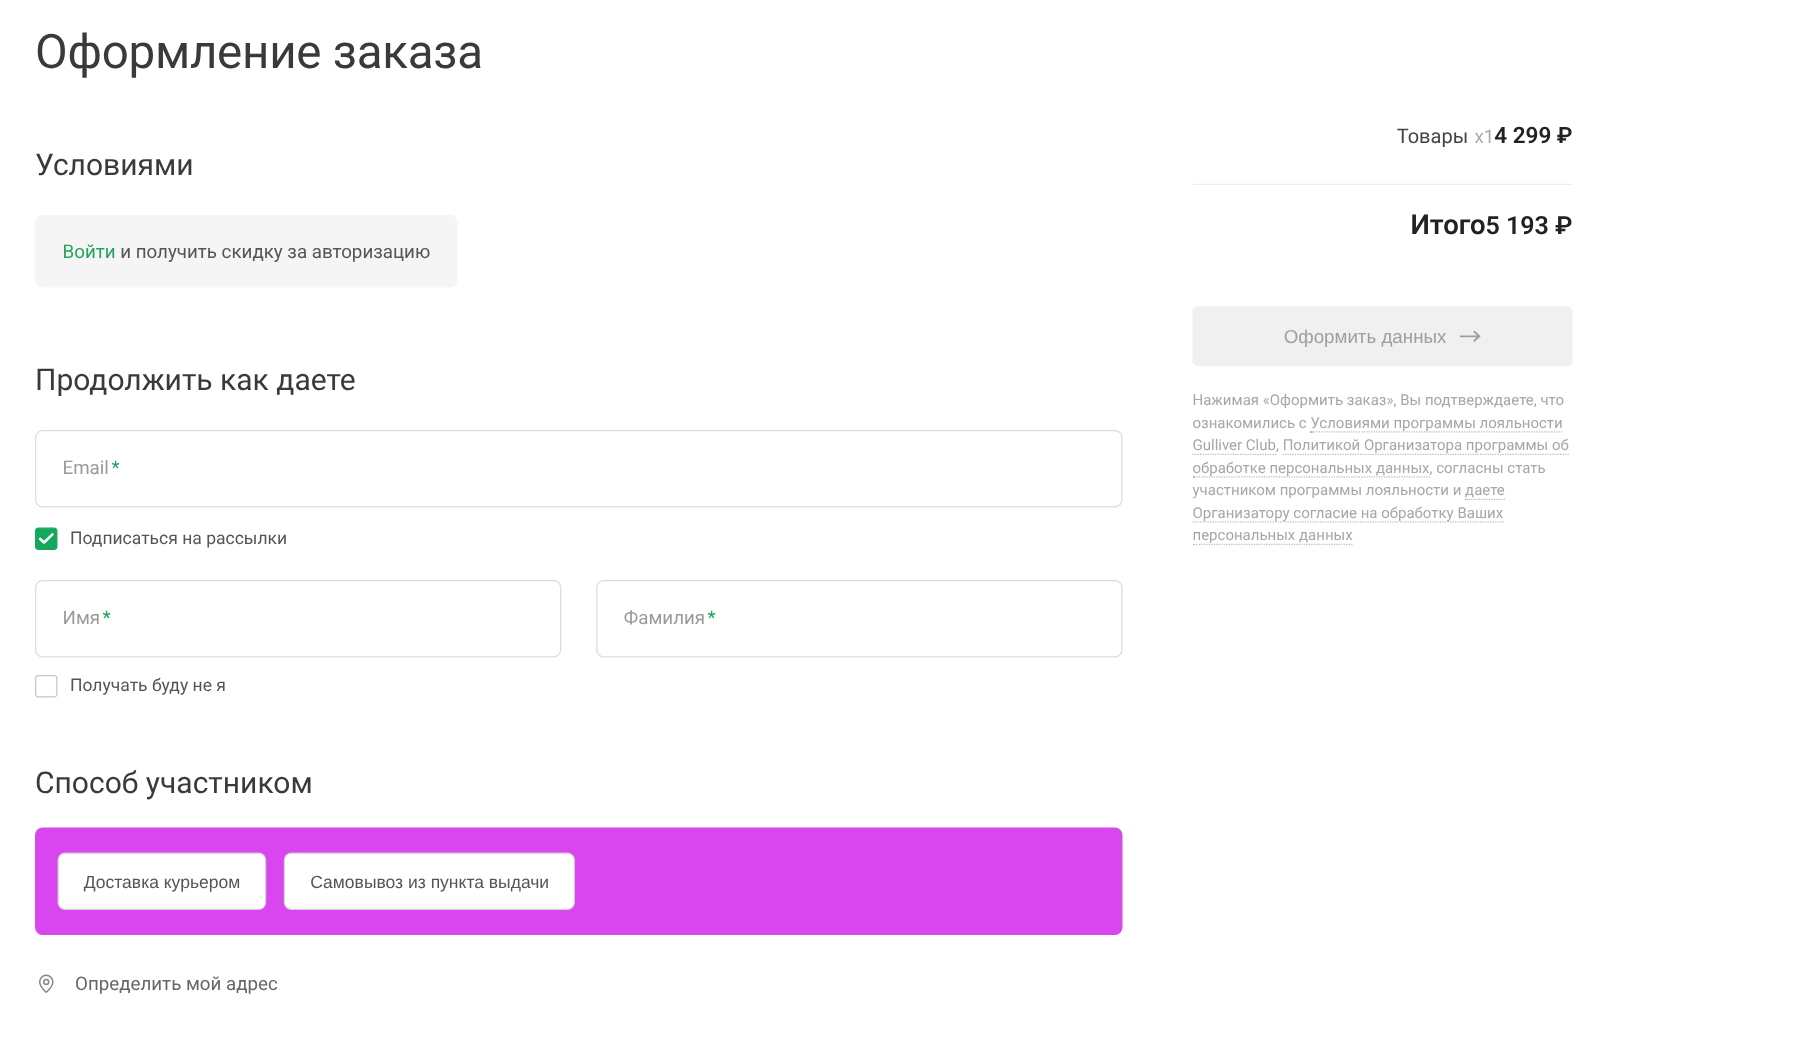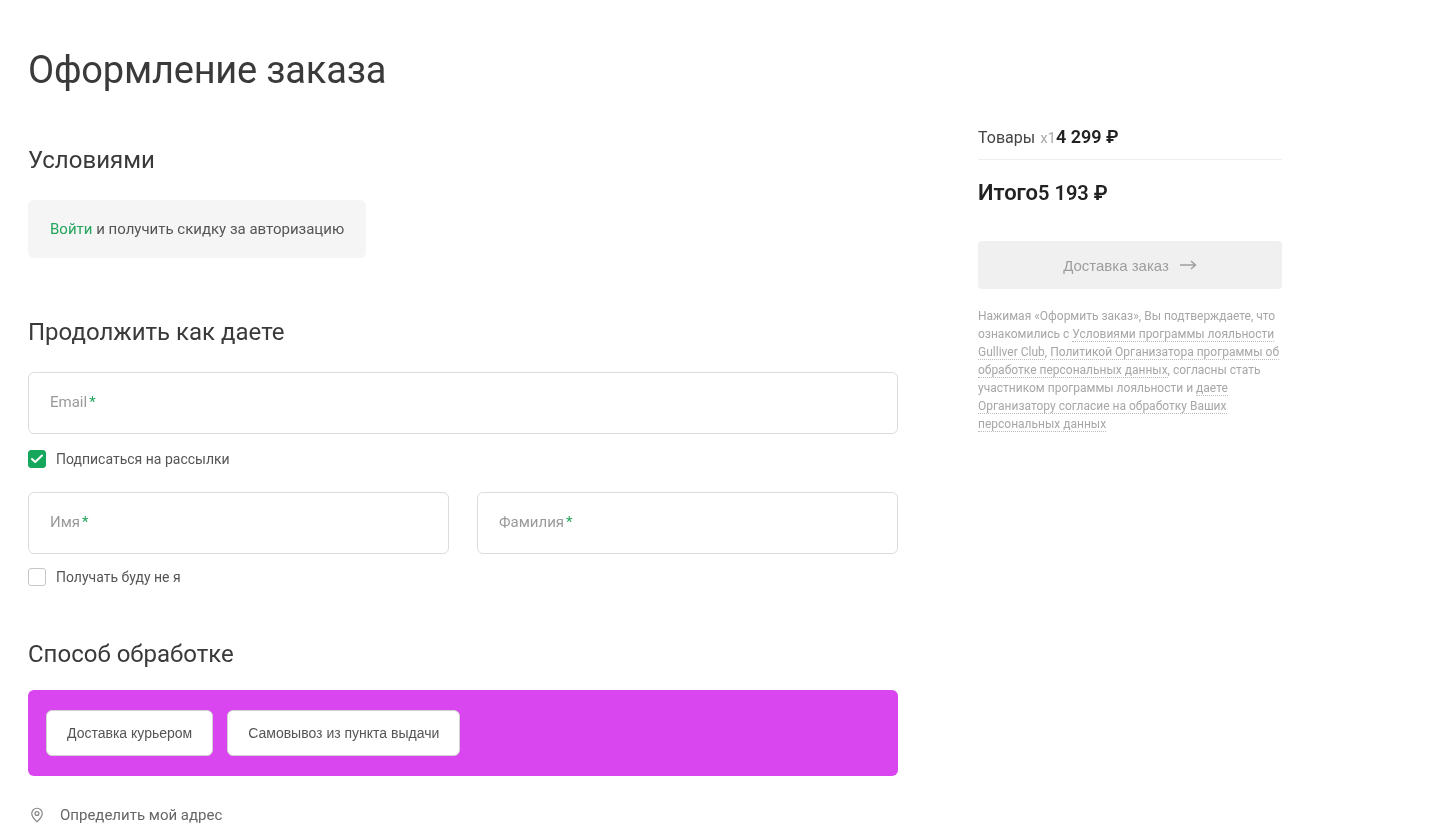--- a/index.html
+++ b/index.html
@@ -1,17 +1,17 @@
 <!DOCTYPE html>
 <html><head>
   <meta charset="utf-8">
   <style>
     * { box-sizing: border-box; margin: 0; padding: 0; }
     body { font-family: -apple-system, BlinkMacSystemFont, 'Segoe UI', Roboto, Arial, sans-serif; background: #fff; color: #333; padding: 20px 28px; }
-    .wrap { display: flex; gap: 80px; max-width: 1380px; margin-top: 28px; }
+    .wrap { display: flex; gap: 56px; max-width: 1380px; }
     .main { flex: 1; max-width: 870px; }
     .side { width: 304px; padding-top: 78px; }
 
     h1.title { font-size: 38px; font-weight: 400; color: #3a3a3a; margin-bottom: 54px; letter-spacing: -0.2px; }
     h2.sect { font-size: 24px; font-weight: 400; color: #3a3a3a; margin-bottom: 26px; }
     h2.sect.small-gap { margin-bottom: 22px; }
 
     .login-box { background: #f4f5f4; border-radius: 6px; padding: 20px 22px; margin-bottom: 60px; display: inline-block; font-size: 15px; color: #555; }
     .login-box a { color: #24a45d; text-decoration: none; cursor: pointer; }
 
@@ -28,21 +28,21 @@
     .cbox.on { background: #15a85c; border-color: #15a85c; }
     .cbox svg { width: 12px; height: 10px; display: none; }
     .cbox.on svg { display: block; }
 
     .method-box { background: #d946ef; border-radius: 6px; padding: 20px 18px; display: flex; gap: 14px; margin-bottom: 30px; }
     .mbtn { background: #fff; border: 1px solid #d2d2d2; border-radius: 6px; padding: 14px 20px; font-size: 14px; color: #555; cursor: pointer; }
 
     .locate { display: flex; align-items: center; gap: 14px; font-size: 15px; color: #666; cursor: pointer; }
     .locate-icon { width: 18px; height: 18px; color: #888; }
 
-    .sum-row { display: flex; justify-content: flex-start; align-items: baseline; padding: 0 0 12px 0; border-bottom: 1px solid #eee; margin-bottom: 20px; }
+    .sum-row { display: flex; justify-content: flex-end; align-items: baseline; padding: 0 0 28px 0; border-bottom: 1px solid #eee; margin-bottom: 20px; }
     .sum-row.total { border-bottom: none; margin-bottom: 24px; }
     .sum-label { font-size: 16px; color: #444; }
     .sum-label .mult { color: #aaa; font-size: 15px; margin-left: 1px; }
     .sum-label.bold { font-size: 22px; font-weight: 600; color: #222; }
     .sum-val { font-size: 18px; font-weight: 600; color: #222; white-space: nowrap; }
     .sum-val.big { font-size: 20px; }
 
     .cta { width: 100%; height: 48px; background: #f0f0f0; border: none; border-radius: 4px; font-size: 15px; color: #9e9e9e; display: flex; align-items: center; justify-content: center; gap: 10px; cursor: pointer; margin-bottom: 18px; }
     .cta svg { width: 18px; height: 10px; }
 
@@ -96,21 +96,21 @@
       </div>
     </div>
 
     <div class="check-row below-form">
       <span class="cbox">
         
       </span>
       <span>Получать буду не я</span>
     </div>
 
-    <h2 class="sect small-gap">Способ обработке</h2>
+    <h2 class="sect small-gap">Способ участником</h2>
 
     <div class="method-box">
       <button class="mbtn">Доставка курьером</button>
       <button class="mbtn">Самовывоз из пункта выдачи</button>
     </div>
 
     <div class="locate">
       <svg class="locate-icon" viewBox="0 0 24 24" fill="none" stroke="currentColor" stroke-width="1.6">
         <path d="M12 21s-7-6.2-7-11a7 7 0 0 1 14 0c0 4.8-7 11-7 11z"></path>
         <circle cx="12" cy="10" r="2.6"></circle>
@@ -123,21 +123,21 @@
     <div class="sum-row">
       <span class="sum-label"><span>Товары</span> <span class="mult">x1</span></span>
       <span class="sum-val">4 299 ₽</span>
     </div>
     <div class="sum-row total">
       <span class="sum-label bold">Итого</span>
       <span class="sum-val big">5 193 ₽</span>
     </div>
 
     <button class="cta">
-      <span>Доставка заказ</span>
+      <span>Оформить данных</span>
       <svg viewBox="0 0 18 10" fill="none" stroke="currentColor" stroke-width="1.4">
         <path d="M1 5 H16 M12 1 L16.5 5 L12 9"></path>
       </svg>
     </button>
 
     <p class="disclaimer">
       <span>Нажимая «Оформить заказ», Вы подтверждаете, что ознакомились с </span><a>Условиями программы лояльности Gulliver Club</a><span>, </span><a>Политикой Организатора программы об обработке персональных данных</a><span>, согласны стать участником программы лояльности и </span><a>даете Организатору согласие на обработку Ваших персональных данных</a>
     </p>
   </div>
 </div>

